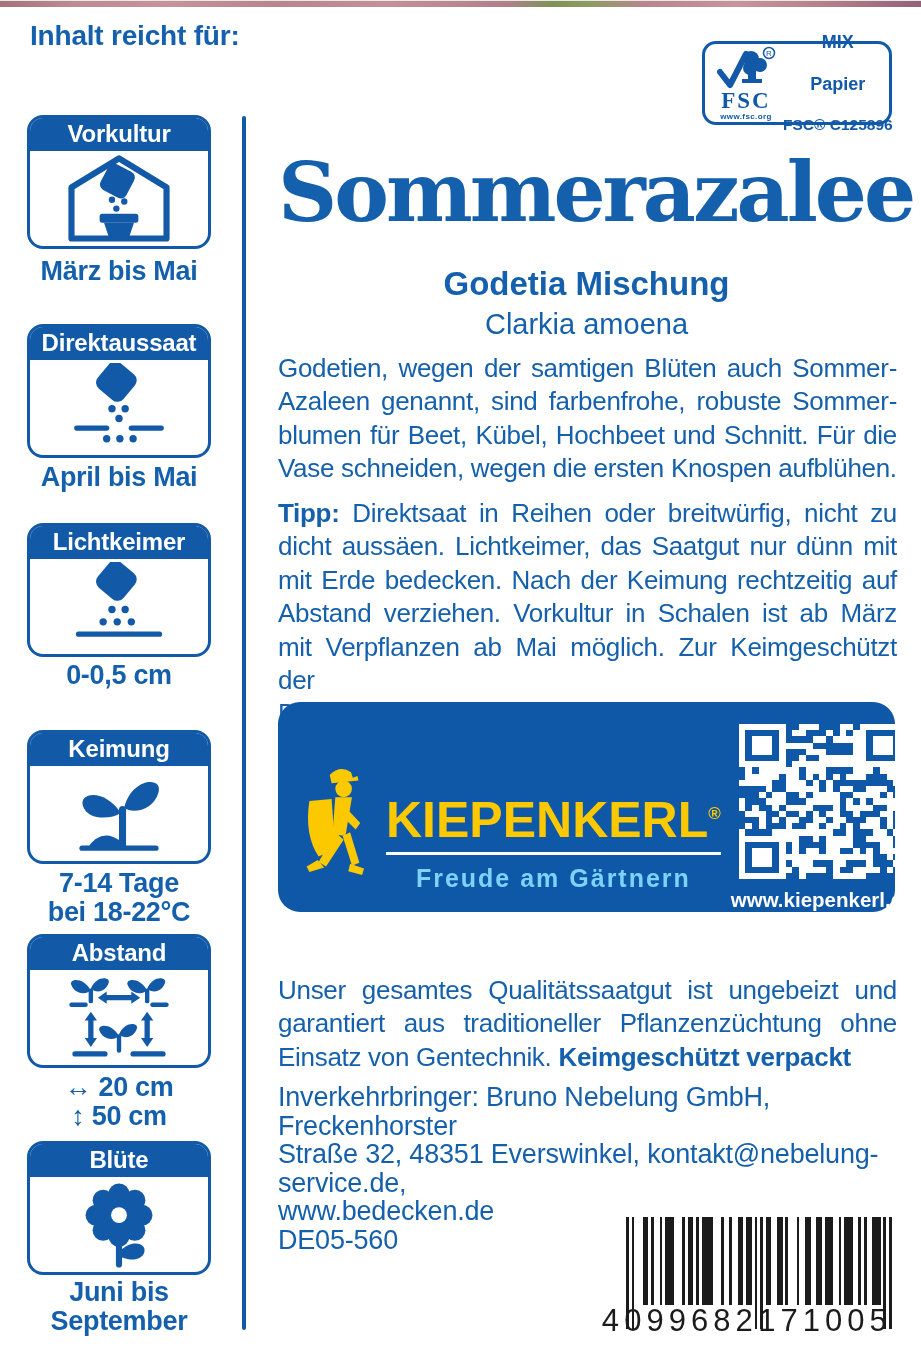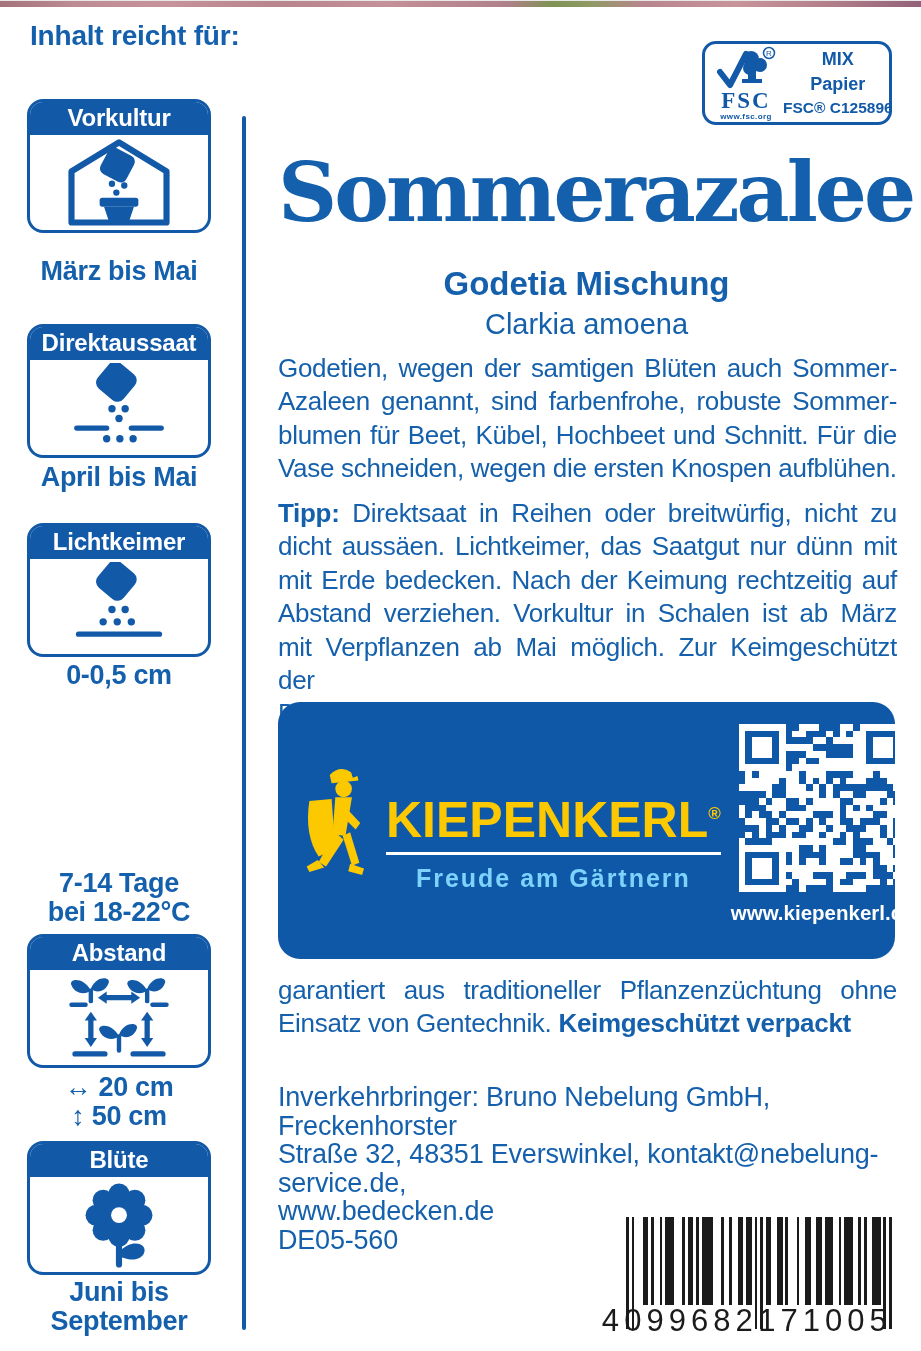--- a/index.html
+++ b/index.html
@@ -20,21 +20,21 @@
   .yield { position:absolute; left:30px; top:16px; font-size:28px; font-weight:700;
     line-height:37px; color:var(--ink); letter-spacing:-0.2px; }
   
   .fsc { position:absolute; left:702px; top:40px; width:190px; height:84px;
     border:3px solid var(--blue); border-radius:14px; display:flex; align-items:center;
     padding:4px 8px 4px 10px; gap:6px; background:#fff; }
   .fsc-left { display:flex; flex-direction:column; align-items:center; width:66px; }
   .fsc-name { font-family:"Liberation Serif", serif; font-weight:700; font-size:23px;
     line-height:22px; color:var(--blue); letter-spacing:2px; }
   .fsc-site { font-size:8px; font-weight:700; color:var(--blue); letter-spacing:0.4px; }
-  .fsc-right { flex:1; display:flex; flex-direction:column; align-items:center; gap:4px; }
+  .fsc-right { flex:1; display:flex; flex-direction:column; align-items:center; gap:21px; }
   .fsc-mix { font-size:18px; font-weight:700; color:var(--blue); }
   .fsc-paper { font-size:18px; font-weight:700; color:var(--blue); }
   .fsc-cert { font-size:15.5px; font-weight:700; color:var(--blue); white-space:nowrap; }
   
   .divider { position:absolute; left:242px; top:115px; width:4px; height:1214px;
     background:var(--blue); border-radius:2px; }
   
   .sbox { position:absolute; left:27px; width:184px; height:134px;
     border:3.5px solid var(--blue); border-radius:16px; background:#fff; overflow:hidden; }
   .sbox-head { height:33px; background:var(--blue); color:#fff; font-weight:700;
@@ -50,21 +50,21 @@
     font-size:33px; font-weight:700; color:var(--ink); }
   .latin { position:absolute; left:278px; top:307px; width:617px; text-align:center;
     font-size:29px; font-weight:400; color:var(--ink); }
   .para { position:absolute; left:278px; width:619px; font-size:26px; line-height:33.4px;
     color:var(--ink); letter-spacing:-0.3px; }
   .desc { top:351px; } .tip { top:496px; } .quality { top:973px; }
   .jl { text-align:justify; text-align-last:justify; }
   .ll { text-align:left; }
   .b { font-weight:700; }
   
-  .brand-box { position:absolute; left:278px; top:701px; width:617px; height:257px;
+  .brand-box { position:absolute; left:278px; top:701px; width:617px; height:210px;
     background:var(--boxblue); border-radius:22px; display:flex; padding:0 24px; }
   .figure { width:74px; height:128px; margin-top:58px; flex:none; }
   .brand-center { flex:1; display:flex; flex-direction:column; align-items:center;
     margin-top:86px; padding:0 10px; }
   .brand-name { color:var(--yellow); font-weight:700; font-size:50px; line-height:52px;
     letter-spacing:0px; white-space:nowrap; }
   .brand-reg { font-size:17px; vertical-align:super; }
   .brand-rule { width:100%; height:3px; background:#ffffff; margin:6px 0 9px; }
   .brand-slogan { color:#7dd3fc; font-weight:700; font-size:25px; letter-spacing:2px;
     white-space:nowrap; }
@@ -117,21 +117,21 @@
     </div>
     <div class="fsc-right">
       <div class="fsc-mix">MIX</div>
       <div class="fsc-paper">Papier</div>
       <div class="fsc-cert">FSC® C125896</div>
     </div>
   </div>
 
   <div class="divider"></div>
 
-  <div class="sbox" style="top:98px">
+  <div class="sbox" style="top:114px">
     <div class="sbox-head">Vorkultur</div>
     <div class="sbox-body">
       <svg width="124" height="88" viewBox="0 0 140 100">
         <path d="M70,5 L124,38 L124,96 L16,96 L16,38 Z" fill="none" stroke="#1259A8" stroke-width="7" stroke-linejoin="round"></path>
         <rect x="52" y="14" width="33" height="33" rx="7" transform="rotate(28 68 30)" fill="#1259A8"></rect>
         <circle cx="62" cy="52" r="3.6" fill="#1259A8"></circle>
         <circle cx="76" cy="54" r="3.6" fill="#1259A8"></circle>
         <circle cx="67" cy="62" r="3.6" fill="#1259A8"></circle>
         <rect x="48" y="68" width="44" height="10" rx="3" fill="#1259A8"></rect>
         <path d="M53,78 L87,78 L81,96 L59,96 Z" fill="#1259A8"></path>
@@ -173,20 +173,32 @@
         <circle cx="68" cy="68" r="4.2" fill="#1259A8"></circle>
         <circle cx="84" cy="68" r="4.2" fill="#1259A8"></circle>
         <path d="M24,82 H116" stroke="#1259A8" stroke-width="6" stroke-linecap="round"></path>
       </svg>
     </div>
   </div>
   <div class="scap" style="top:660px">
     <div>0-0,5 cm</div>
   </div>
 
+  <div class="sbox" style="top:729px">
+    <div class="sbox-head">Keimung</div>
+    <div class="sbox-body">
+      <svg width="124" height="88" viewBox="0 0 140 100">
+        <path d="M28,90 H112" stroke="#1259A8" stroke-width="6" stroke-linecap="round"></path>
+        <path d="M34,90 Q50,66 72,82 L76,90 Z" fill="#1259A8"></path>
+        <path d="M74,88 V46" stroke="#1259A8" stroke-width="8" stroke-linecap="round"></path>
+        <path d="M72,50 C54,22 24,26 29,42 C34,58 60,58 72,50 Z" fill="#1259A8"></path>
+        <path d="M76,44 C84,10 120,8 115,26 C110,46 86,52 76,44 Z" fill="#1259A8"></path>
+      </svg>
+    </div>
+  </div>
   <div class="scap" style="top:868px">
     <div>7-14 Tage</div>
     <div>bei 18-22°C</div>
   </div>
 
   <div class="sbox" style="top:933px">
     <div class="sbox-head">Abstand</div>
     <div class="sbox-body">
       <svg width="124" height="88" viewBox="0 0 140 100">
         <g fill="#1259A8" stroke="none">
@@ -912,20 +924,21 @@
           <div></div>
           <div></div>
           <div></div>
           <div></div>
         </div>
       <div class="brand-url">www.kiepenkerl.de</div>
     </div>
   </div>
 
   <div class="para quality">
+    <div class="jl">Unser gesamtes Qualitätssaatgut ist ungebeizt und</div>
     <div class="jl">garantiert aus traditioneller Pflanzenzüchtung ohne</div>
     <div class="ll"><span>Einsatz von Gentechnik. </span><span class="b">Keimgeschützt verpackt</span></div>
   </div>
 
   <div class="dist">
     <div>Inverkehrbringer: Bruno Nebelung GmbH, Freckenhorster</div>
     <div>Straße 32, 48351 Everswinkel, kontakt@nebelung-service.de,</div>
     <div>www.bedecken.de</div>
     <div>DE05-560</div>
   </div>

